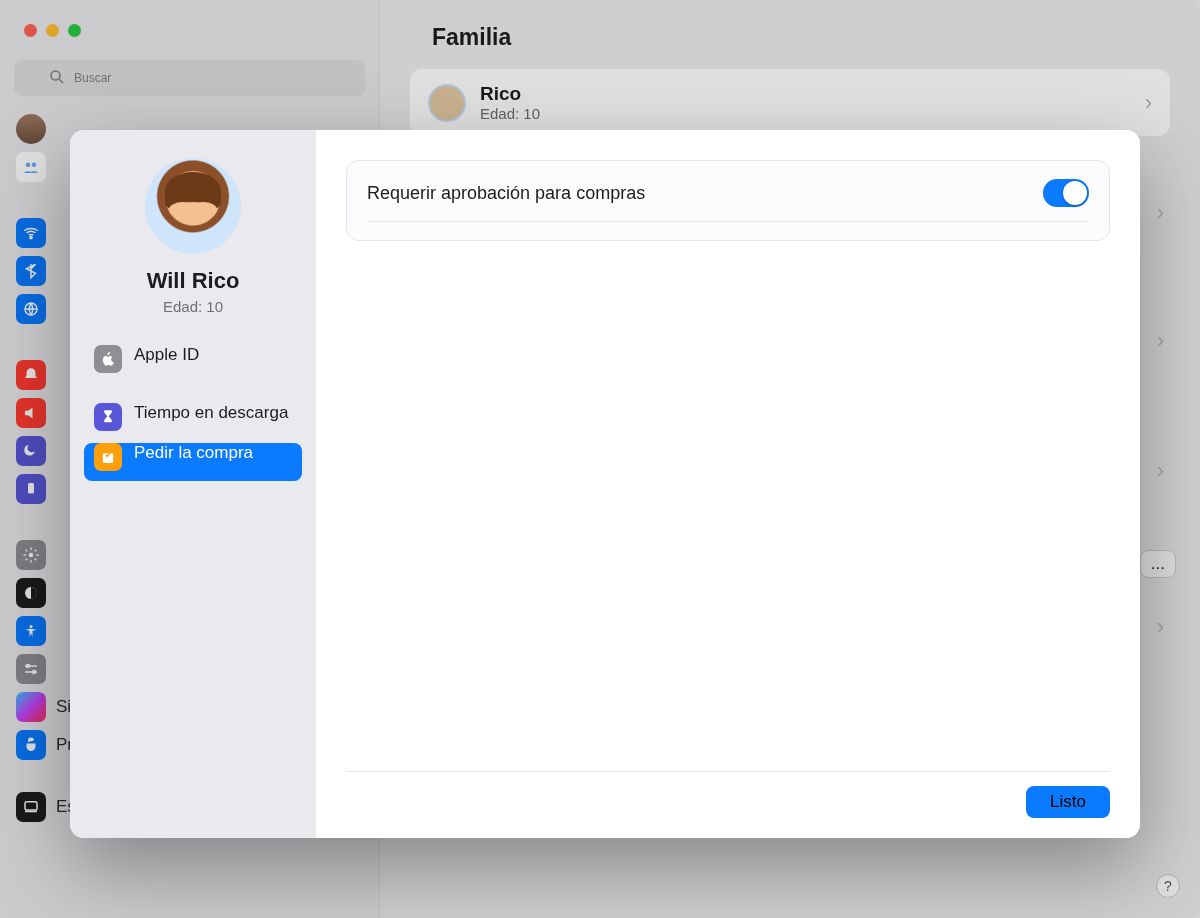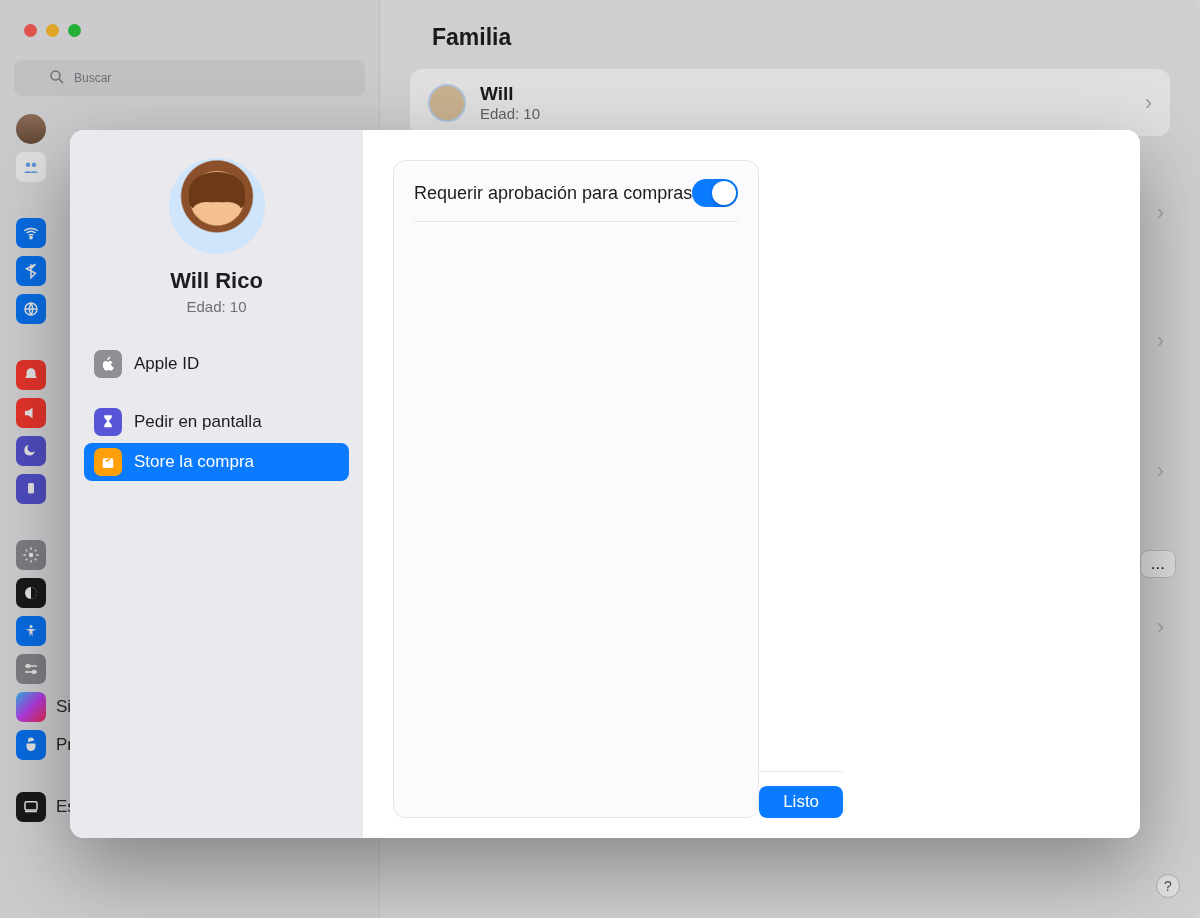--- a/index.html
+++ b/index.html
@@ -108,21 +108,21 @@
   top: 130px;
   width: 1070px;
   height: 708px;
   background: #fff;
   border-radius: 14px;
   box-shadow: 0 30px 80px rgba(0,0,0,0.35);
   display: flex;
   overflow: hidden;
 }
 .sheet-side {
-  width: 293px;
+  width: 246px;
   background: #e9e9ee;
   padding: 28px 14px;
   display: flex;
   flex-direction: column;
 }
 .sheet-profile {
   display: flex; flex-direction: column; align-items: center;
   margin-bottom: 30px;
 }
 .memoji {
@@ -139,36 +139,36 @@
 }
 .memoji::after{
   content:""; position:absolute; left:34px; top:44px; width:28px; height:16px;
   background:#f5c08f; border-radius:50%;
   box-shadow: -10px 0 0 #f5c08f, 10px 0 0 #f5c08f;
 }
 .sheet-name { font-size: 22px; font-weight: 600; color:#1d1d1f; }
 .sheet-age { font-size: 15px; color:#6e6e73; margin-top: 4px; }
 .sheet-menu { display:flex; flex-direction:column; gap: 2px; }
 .sheet-menu .mi {
-  display: flex; align-items: center; gap: 12px;
+  display: flex; align-items: flex-start; gap: 12px;
   height: 38px; padding: 0 10px;
   border-radius: 8px;
   font-size: 17px; color:#1d1d1f;
   cursor: pointer;
 }
 .sheet-menu .mi .ibox {
   width: 28px; height: 28px; border-radius: 7px;
   display:flex;align-items:center;justify-content:center;
 }
 .sheet-menu .gap { height: 16px; }
 .sheet-menu .mi.sel { background: #0a7aff; color: #fff; }
 .sheet-main {
   flex: 1;
   padding: 30px 30px 20px;
-  display: flex; 
+  display: flex; flex-direction: column;
   background:#fff;
 }
 .panel {
   border: 1px solid #e6e6ea;
   border-radius: 12px;
   padding: 18px 20px;
   background:#fbfbfd;
 }
 .panel-row {
   display:flex; align-items:center; justify-content:space-between;
@@ -185,21 +185,21 @@
   position:absolute; right:2px; top:2px; width:24px; height:24px; border-radius:50%;
   background:#fff; box-shadow:0 1px 3px rgba(0,0,0,.3);
 }
 .sheet-footer {
   margin-top:auto;
   border-top: 1px solid #e6e6ea;
   padding-top: 14px;
   display:flex; justify-content:flex-end;
 }
 .done-btn {
-  background:#0a7aff; color:#ffffff; font-size:17px;
+  background:#0a7aff; color:#000000; font-size:17px;
   border:none; border-radius:8px; padding: 6px 24px; cursor:pointer;
 }
 .ico { width:18px; height:18px; }
 </style>
 </head>
 <body>
 
 <div class="bg-window">
   <div class="bg-traffic">
     <div class="tl r"></div>
@@ -344,21 +344,21 @@
           <span>Escritorio y Dock</span>
         </div>
     </div>
   </div>
 
   <div class="bg-main">
     <div class="bg-title">Familia</div>
     <div class="bg-card">
       <div class="bg-avatar"></div>
       <div>
-        <div style="font-size:19px;font-weight:600;color:#1d1d1f">Will</div>
+        <div style="font-size:19px;font-weight:600;color:#1d1d1f">Rico</div>
         <div style="font-size:15px;color:#6e6e73">Edad: 10</div>
       </div>
       <span class="chev">›</span>
     </div>
 
     <div class="bg-rows">
       <span class="bg-row-chev r1">›</span>
       <span class="bg-row-chev r2">›</span>
       <span class="bg-row-chev r3">›</span>
       <span class="bg-row-chev r5">›</span>
@@ -390,30 +390,30 @@
           </div>
         <span>Apple ID</span>
       </div>
       <div class="gap"></div>
       <div class="mi">
         <div class="ibox" style="background:#5856d6">
             <svg class="ico" viewBox="0 0 24 24" fill="#fff">
               <path d="M7 3h10v3l-4 5 4 5v3H7v-3l4-5-4-5z"></path>
             </svg>
           </div>
-        <span>Pedir en pantalla</span>
+        <span>Tiempo en descarga</span>
       </div>
       <div class="mi sel">
         <div class="ibox" style="background:#ff9f0a">
             <svg class="ico" viewBox="0 0 24 24" fill="#fff">
               <rect x="5" y="7" width="14" height="13" rx="2"></rect>
               <path d="M9 9l2 2 4-4" stroke="#ff9f0a" stroke-width="2" fill="none"></path>
             </svg>
           </div>
-        <span>Store la compra</span>
+        <span>Pedir la compra</span>
       </div>
       <div class="gap"></div>
     </div>
   </div>
 
   <div class="sheet-main">
     <div class="panel">
       <div class="panel-row">
         <div class="panel-title">Requerir aprobación para compras</div>
         <div class="toggle">

